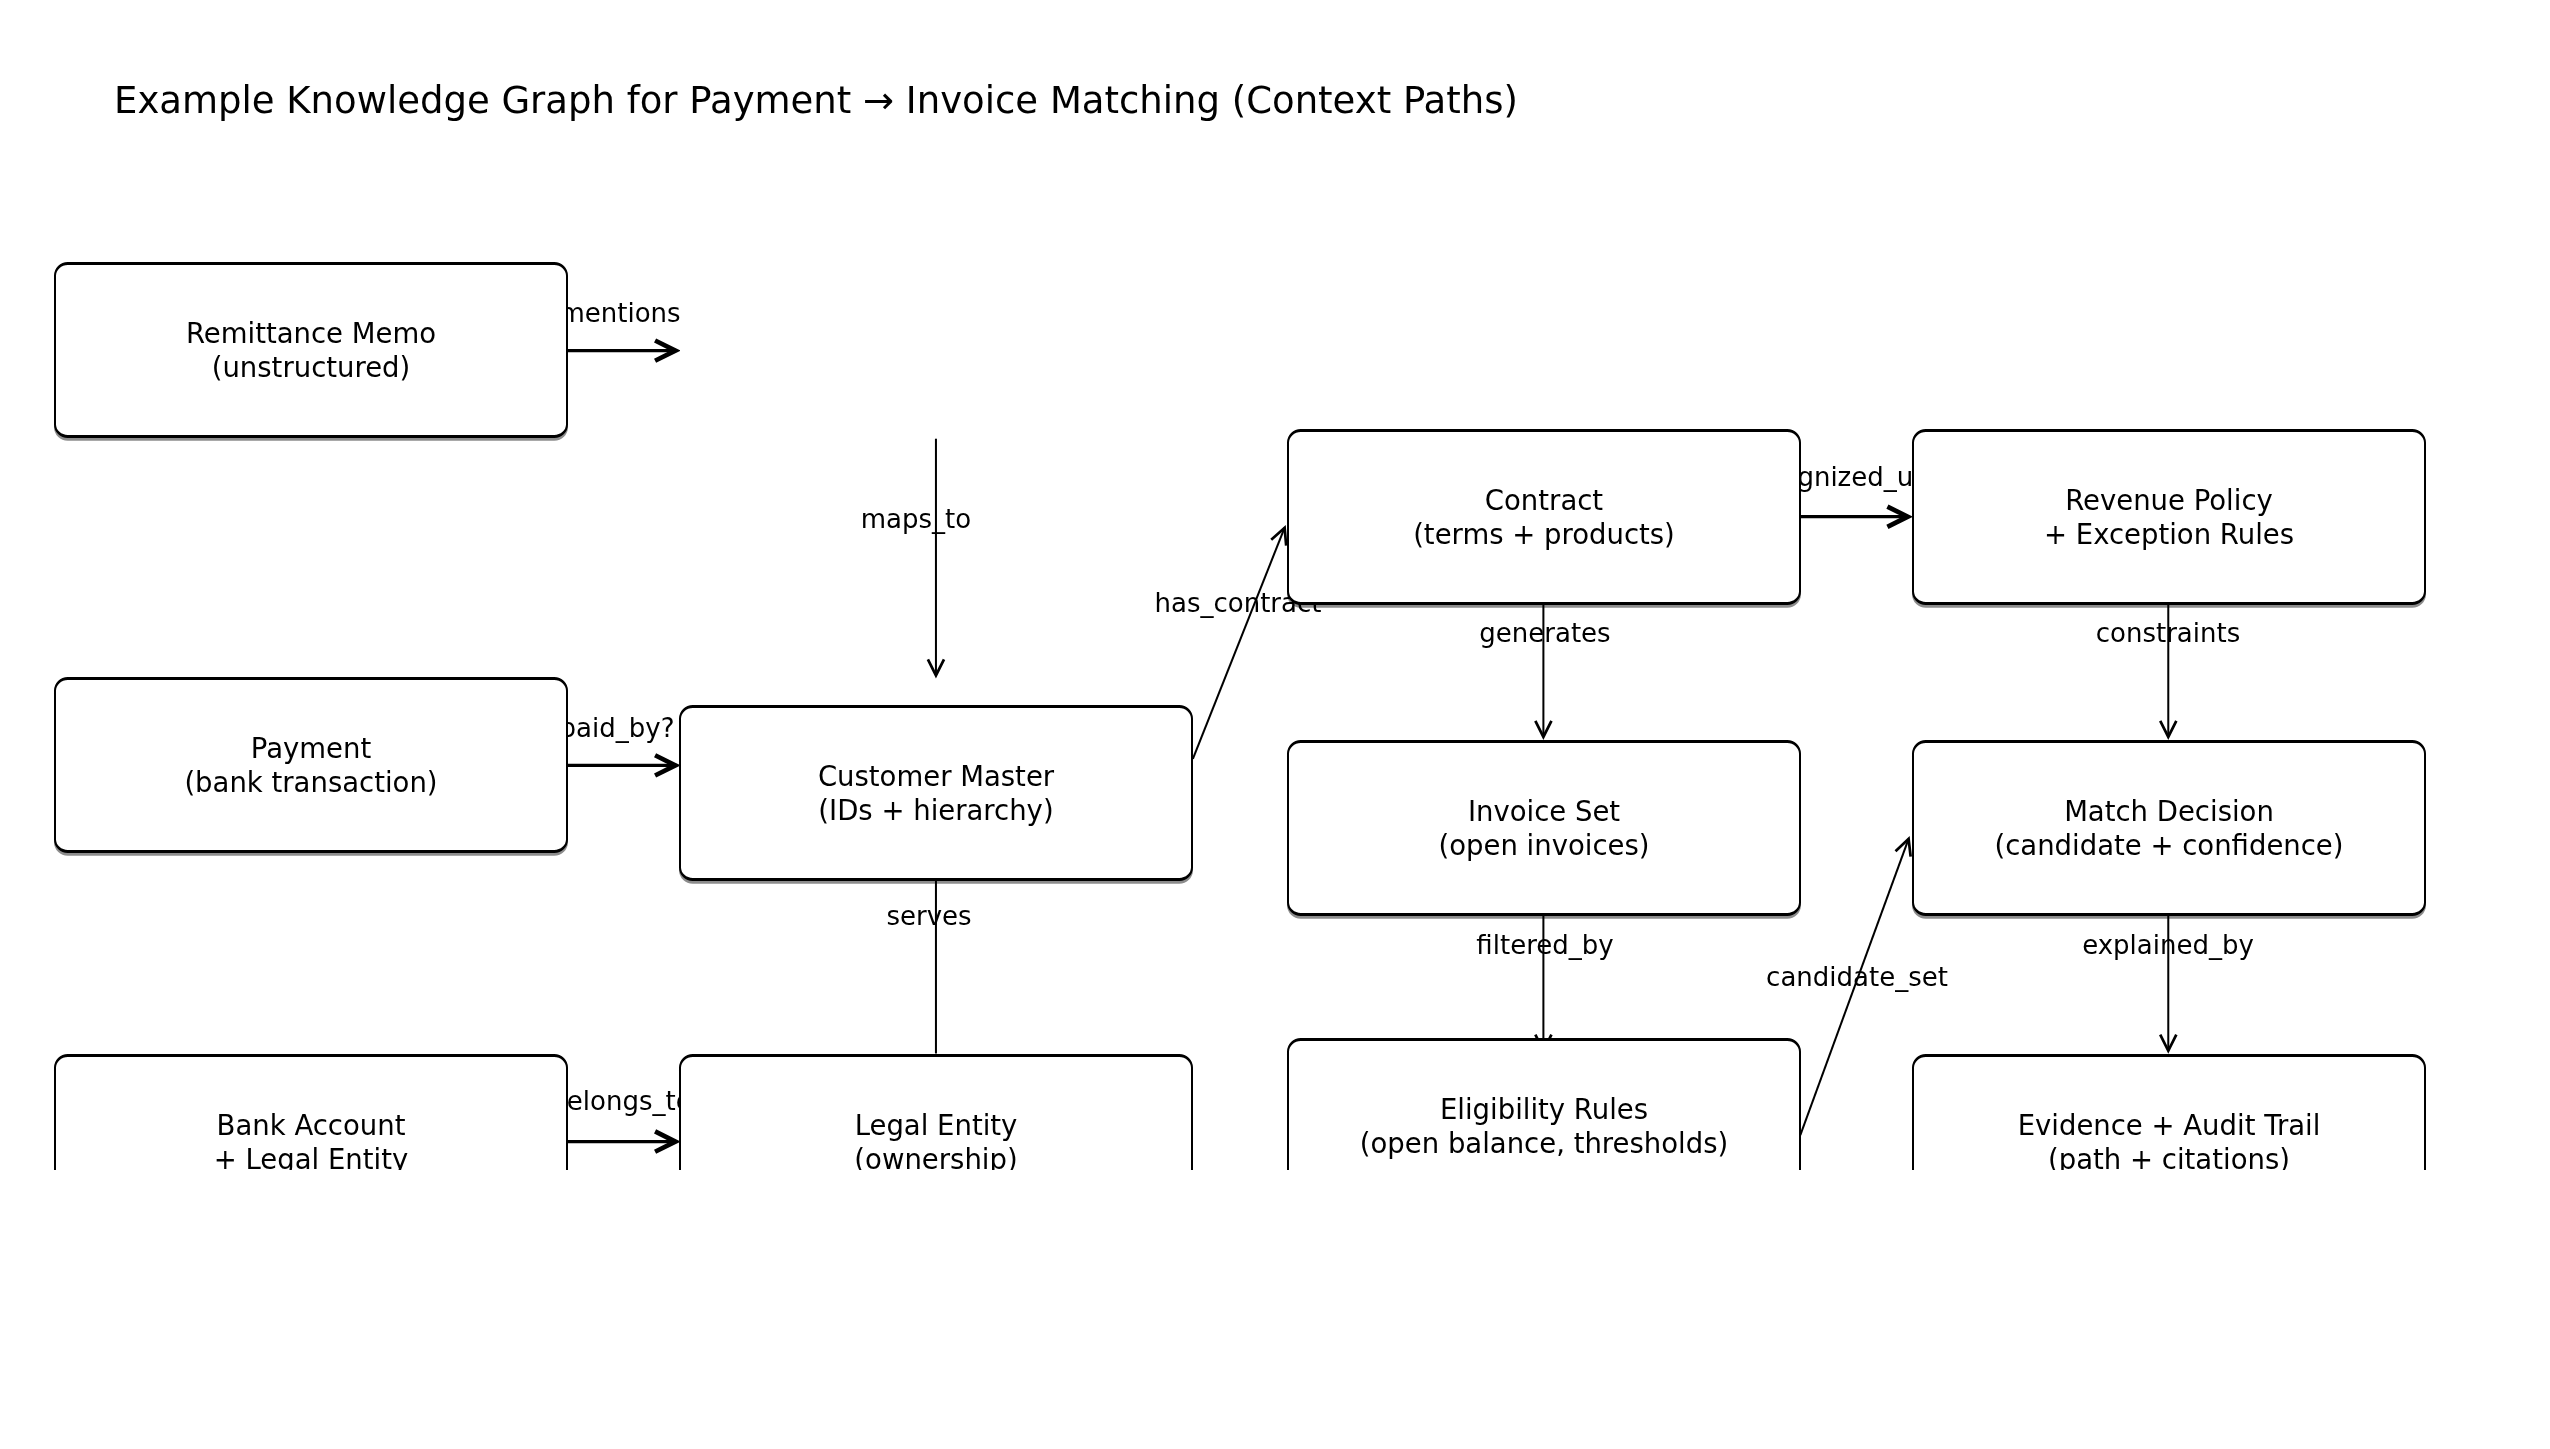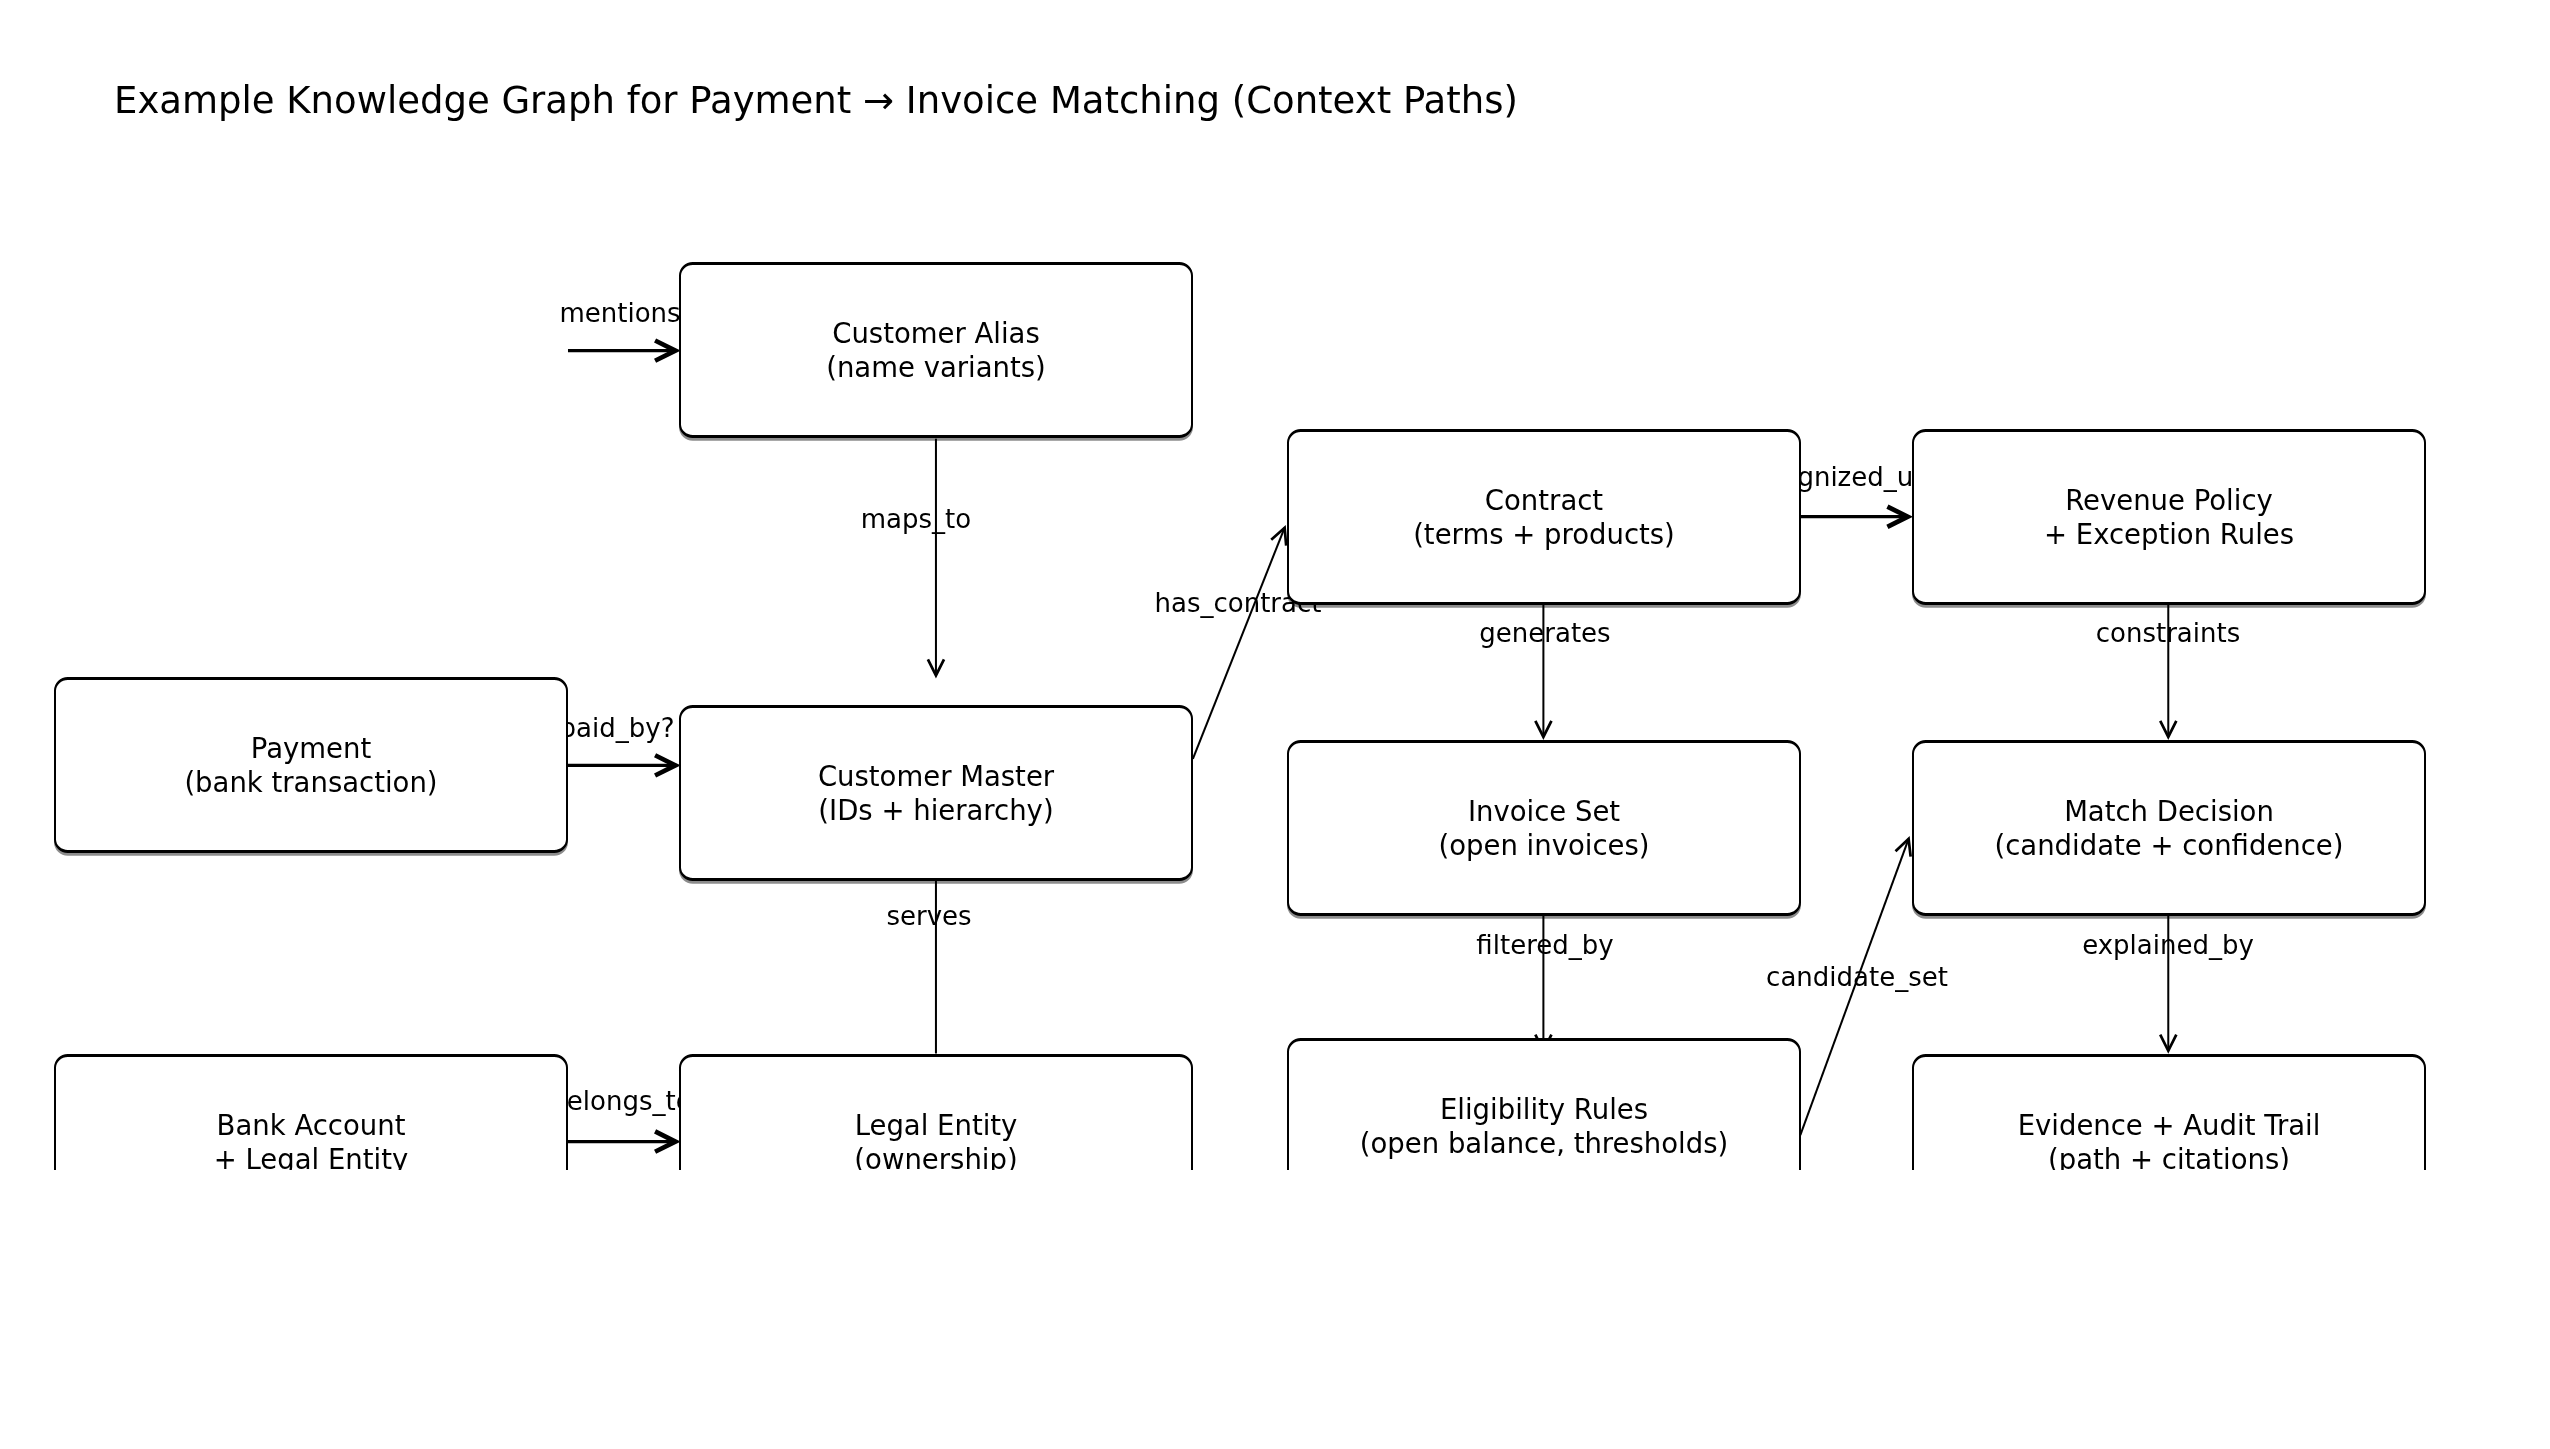--- a/index.html
+++ b/index.html
@@ -106,25 +106,25 @@
   <div class="edge-label" style="left:1238px; top:603px;">has_contract</div>
   <div class="edge-label" style="left:1857px; top:477px;">recognized_under</div>
   <div class="edge-label" style="left:1545px; top:633px;">generates</div>
   <div class="edge-label" style="left:2168px; top:633px;">constraints</div>
   <div class="edge-label" style="left:1545px; top:945px;">filtered_by</div>
   <div class="edge-label" style="left:1857px; top:945px;margin-top:32px;">candidate_set</div>
   <div class="edge-label" style="left:2168px; top:945px;">explained_by</div>
   <div class="edge-label" style="left:929px; top:916px;">serves</div>
   <div class="edge-label" style="left:621px;  top:1101px;">belongs_to</div>
 
+  <div class="node" style="left:54px; top:262px;">
+    <div class="line">Remittance Memo</div>
+    <div class="line">(unstructured)</div>
+  </div>
 
-  <div class="node" style="left:679px; top:262px;">
-    <div class="line">Customer Alias</div>
-    <div class="line">(name variants)</div>
-  </div>
 
   <div class="node" style="left:1287px; top:429px;">
     <div class="line">Contract</div>
     <div class="line">(terms + products)</div>
   </div>
 
   <div class="node" style="left:1912px; top:429px;">
     <div class="line">Revenue Policy</div>
     <div class="line">+ Exception Rules</div>
   </div>

